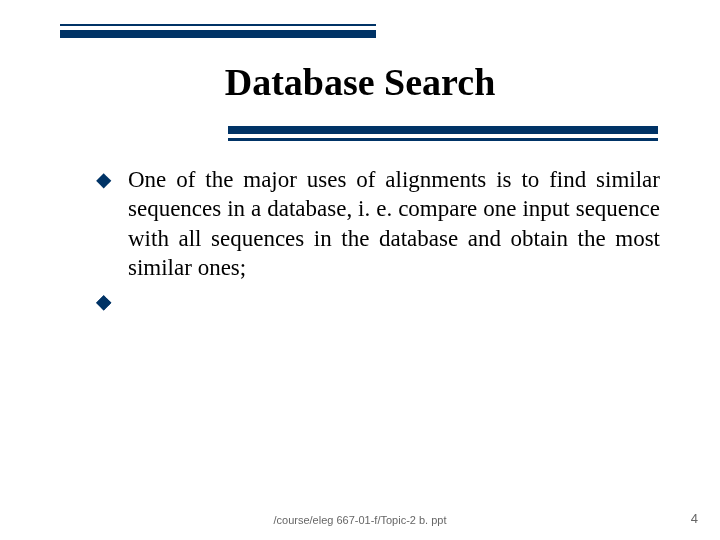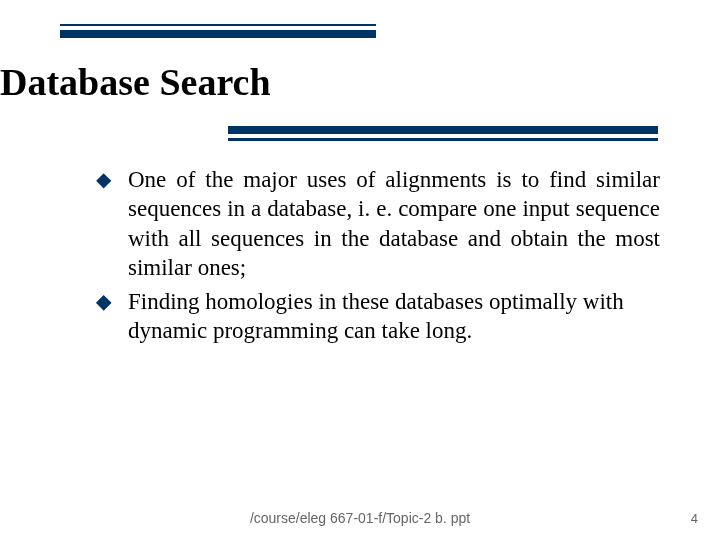--- a/index.html
+++ b/index.html
@@ -25,20 +25,21 @@
     top: 30px;
     width: 316px;
     height: 8px;
     background: #003366;
   }
   .slide-title {
     position: absolute;
     left: 0;
     right: 0;
     top: 60px;
+    text-align: center;
     font-size: 38px;
     font-weight: bold;
     color: #000;
   }
   .mid-rule-thick {
     position: absolute;
     left: 228px;
     top: 126px;
     width: 430px;
     height: 8px;
@@ -73,21 +74,21 @@
     top: 2px;
     color: #003366;
     font-size: 20px;
   }
   .footer-path {
     position: absolute;
     left: 0;
     right: 0;
     bottom: 14px;
     text-align: center;
-    font-size: 14px;
+    font-size: 11px;
     color: #666;
     font-family: Arial, sans-serif;
   }
   .page-num {
     position: absolute;
     right: 22px;
     bottom: 14px;
     font-size: 13px;
     color: #666;
     font-family: Arial, sans-serif;
@@ -107,18 +108,17 @@
 <div class="content">
   <div class="bullet-item justify">
     <span class="bullet-mark">◆</span>
     <span>One of the major uses of alignments is to find similar sequences in a database, i. e. compare one input sequence with all sequences in the database and obtain the most similar ones;</span>
   </div>
   <div class="bullet-item">
     <span class="bullet-mark">◆</span>
   </div>
   <div class="bullet-item">
     <span class="bullet-mark">◆</span>
-    <span>Finding homologies in these databases optimally with dynamic programming can take long.</span>
   </div>
 </div>
 
 <div class="footer-path">/course/eleg 667-01-f/Topic-2 b. ppt</div>
 <div class="page-num">4</div>
 
 </body></html>

